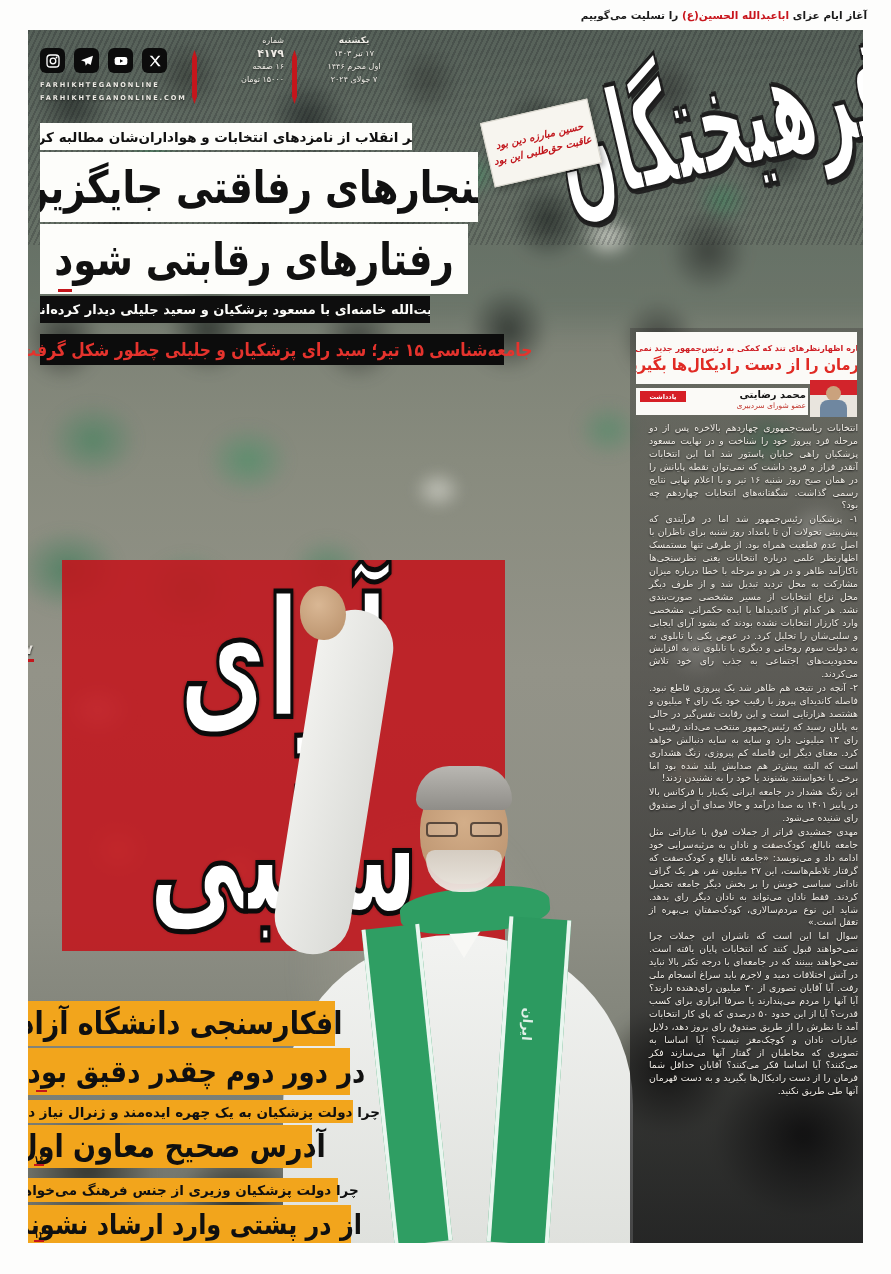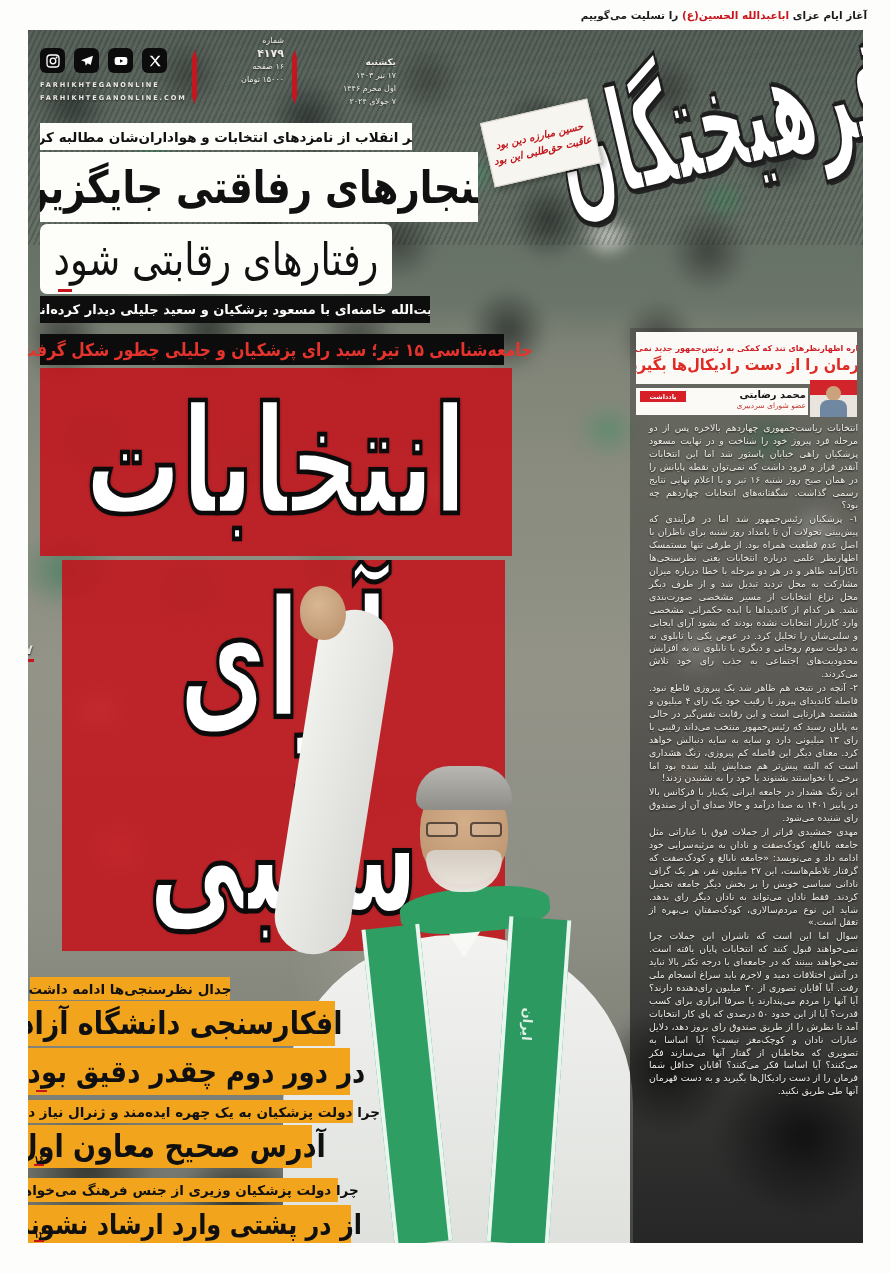--- a/index.html
+++ b/index.html
@@ -65,36 +65,36 @@
 
   
   .masthead { position:absolute; left:0; top:0; width:100%; height:230px; color:#efece6; }
   .social-row { position:absolute; left:12px; top:18px; display:flex; gap:9px; direction:ltr; }
   .tile { width:25px; height:25px; background:#0c0c0c; border-radius:6px; display:flex; align-items:center; justify-content:center; }
   .tile svg { width:16px; height:16px; display:block; }
   .urls { position:absolute; left:12px; top:49px; direction:ltr; text-align:left; font-size:6.6px; font-weight:bold; letter-spacing:1.9px; color:#eceae4; line-height:13px; text-shadow:0 1px 2px rgba(0,0,0,.5); }
   .redbar { position:absolute; width:5px; height:54px; background:#c4161c; clip-path:polygon(50% 0,100% 14%,100% 86%,50% 100%,0 86%,0 14%); }
   .issue-block { position:absolute; left:184px; top:4px; width:72px; text-align:right; font-size:8px; line-height:13px; text-shadow:0 1px 2px rgba(0,0,0,.55); }
   .issue-block .num { font-size:11px; font-weight:bold; letter-spacing:6px; }
-  .date-block { position:absolute; left:284px; top:26px; width:84px; text-align:right; font-size:8px; line-height:13px; text-shadow:0 1px 2px rgba(0,0,0,.55); }
+  .date-block { position:absolute; left:284px; top:4px; width:84px; text-align:center; font-size:8px; line-height:13px; text-shadow:0 1px 2px rgba(0,0,0,.55); }
   .date-block .wd { font-weight:bold; font-size:9px; }
   .logo { position:absolute; left:532px; top:-18px; width:330px; height:215px; display:flex; align-items:center; justify-content:center; overflow:visible; }
   .logo-text { font-weight:bold; font-size:92px; color:#ffffff; white-space:nowrap;
     transform:rotate(-13deg) scale(.70,1.55); -webkit-text-stroke:2px #1c1c1c;
     text-shadow:3px 3px 0 #222, -2px 2px 0 #222, 2px -2px 0 #222; }
   .flag-note { position:absolute; left:458px; top:80px; width:110px; height:66px; background:#f7f5ef; border:1px solid #d8d5cc;
     transform:rotate(-13deg); display:flex; flex-direction:column; align-items:center; justify-content:center;
     font-size:10px; font-weight:bold; font-style:italic; color:#c1161c; line-height:1.5; box-shadow:2px 3px 6px rgba(0,0,0,.35); }
 
   
   .box { position:absolute; background:#fdfdfa; color:#111; display:flex; align-items:center; justify-content:center; white-space:nowrap; overflow:hidden; }
   .lead-kicker  { left:12px; top:93px;  width:372px; height:27px; font-size:13.5px; font-weight:bold; }
   .lead-h1      { left:12px; top:122px; width:438px; height:70px; font-size:37px; font-weight:bold; }
   .lead-h1 span, .lead-h2 span { transform:scaleY(1.22); }
-  .lead-h2      { left:12px; top:194px; width:352px; height:70px; font-size:37px; font-weight:normal;border-radius:7px; }
+  .lead-h2      { left:12px; top:194px; width:428px; height:70px; font-size:37px; font-weight:bold; }
   .lead-sub     { left:12px; top:266px; width:390px; height:27px; background:#0e0e0e; color:#fbfbf8; font-size:13px; font-weight:bold; }
   .lead-tick { position:absolute; left:30px; top:259px; width:14px; height:3px; background:#c4161c; }
 
   
   .main-kicker { position:absolute; left:12px; top:304px; width:464px; height:31px; background:#0c0c0c; color:#e5332d;
     font-size:15.5px; font-weight:bold; display:flex; align-items:center; justify-content:center; white-space:nowrap; }
   .redblock { position:absolute; background:rgba(196,18,26,.86); display:flex; flex-direction:column; align-items:center; justify-content:center; overflow:hidden; }
   .rb1 { left:12px; top:338px; width:472px; height:188px; }
   .rb2 { left:34px; top:530px; width:443px; height:391px; }
   .giant { color:#fff; font-weight:bold; white-space:nowrap; -webkit-text-stroke:3px #0b0b0b; text-shadow:0 0 3px #000; line-height:1; }
@@ -237,23 +237,20 @@
         <span>رفتارهای رقابتی شود</span>
       </div>
     <div class="lead-tick"></div>
     <div class="box lead-sub">
         <span>آیت‌الله خامنه‌ای با مسعود پزشکیان و سعید جلیلی دیدار کرده‌اند</span>
       </div>
 
     <div class="main-kicker">
         <span>جامعه‌شناسی ۱۵ تیر؛ سبد رای پزشکیان و جلیلی چطور شکل گرفت؟</span>
       </div>
-    <div class="redblock rb1">
-      <div class="giant g1">انتخابات</div>
-    </div>
     <div class="redblock rb2">
       <div class="giant g2">آرای</div>
       <div class="giant g2">سلبی</div>
     </div>
     <div class="page-ref7">
       <span>۷</span><i></i>
     </div>
 
     <div class="figure">
       <div class="arm"></div>
@@ -291,23 +288,20 @@
       </div>
     <div class="op-body">
         <p>انتخابات ریاست‌جمهوری چهاردهم بالاخره پس از دو مرحله فرد پیروز خود را شناخت و در نهایت مسعود پزشکیان راهی خیابان پاستور شد اما این انتخابات آنقدر فراز و فرود داشت که نمی‌توان نقطه پایانش را در همان صبح روز شنبه ۱۶ تیر و با اعلام نهایی نتایج رسمی گذاشت. شگفتانه‌های انتخابات چهاردهم چه بود؟</p>
         <p>۱- پزشکیان رئیس‌جمهور شد اما در فرآیندی که پیش‌بینی تحولات آن تا بامداد روز شنبه برای ناظران با اصل عدم قطعیت همراه بود. از طرفی تنها مستمسک اظهارنظر علمی درباره انتخابات یعنی نظرسنجی‌ها ناکارآمد ظاهر و در هر دو مرحله با خطا درباره میزان مشارکت به محل تردید تبدیل شد و از طرف دیگر محل نزاع انتخابات از مسیر مشخصی صورت‌بندی نشد. هر کدام از کاندیداها با ایده حکمرانی مشخصی وارد کارزار انتخابات نشده بودند که بشود آرای ایجابی و سلبی‌شان را تحلیل کرد. در عوض یکی با تابلوی نه به دولت سوم روحانی و دیگری با تابلوی نه به افزایش محدودیت‌های اجتماعی به جذب رای خود تلاش می‌کردند.</p>
         <p>۲- آنچه در نتیجه هم ظاهر شد یک پیروزی قاطع نبود. فاصله کاندیدای پیروز با رقیب خود یک رای ۴ میلیون و هشتصد هزارتایی است و این رقابت نفس‌گیر در حالی به پایان رسید که رئیس‌جمهور منتخب می‌داند رقیبی با رای ۱۳ میلیونی دارد و سایه به سایه دنبالش خواهد کرد. معنای دیگر این فاصله کم پیروزی، زنگ هشداری است که البته پیش‌تر هم صدایش بلند شده بود اما برخی یا نخواستند بشنوند یا خود را به نشنیدن زدند!</p>
         <p>این زنگ هشدار در جامعه ایرانی یک‌بار با فرکانس بالا در پاییز ۱۴۰۱ به صدا درآمد و حالا صدای آن از صندوق رای شنیده می‌شود.</p>
         <p>مهدی جمشیدی فراتر از جملات فوق با عباراتی مثل جامعه نابالغ، کودک‌صفت و نادان به مرثیه‌سرایی خود ادامه داد و می‌نویسد: «جامعه نابالغ و کودک‌صفت که گرفتار تلاطم‌هاست، این ۲۷ میلیون نفر، هر یک گراف نادانی سیاسی خویش را بر بخش دیگر جامعه تحمیل کردند. فقط نادان می‌تواند به نادان دیگر رای بدهد. شاید این نوع مردم‌سالاری، کودک‌صفتانِ بی‌بهره از تعقل است.»</p>
         <p>سوال اما این است که ناشران این جملات چرا نمی‌خواهند قبول کنند که انتخابات پایان یافته است. نمی‌خواهند ببینند که در جامعه‌ای با درجه تکثر بالا نباید در آتش اختلافات دمید و لاجرم باید سراغ انسجام ملی رفت. آیا آقایان تصوری از ۳۰ میلیون رای‌دهنده دارند؟ آیا آنها را مردم می‌پندارند یا صرفا ابزاری برای کسب قدرت؟ آیا از این حدود ۵۰ درصدی که پای کار انتخابات آمد تا نظرش را از طریق صندوق رای بروز دهد، دلایل عبارات نادان و کوچک‌مغز نیست؟ آیا اساسا به تصویری که مخاطبان از گفتار آنها می‌سازند فکر می‌کنند؟ آیا اساسا فکر می‌کنند؟ آقایان حداقل شما فرمان را از دست رادیکال‌ها بگیرید و به دست قهرمان آنها طی طریق نکنید.</p>
       </div>
 
-    <div class="yellow t-kicker t1k">
-        <span>جدال نظرسنجی‌ها ادامه داشت</span>
-      </div>
     <div class="yellow t-big t1a">
         <span>افکارسنجی دانشگاه آزاد</span>
       </div>
     <div class="yellow t-big t1b">
         <span>در دور دوم چقدر دقیق بود؟</span>
       <div class="tick" style="left:8px; bottom:3px;"></div>
     </div>
     <div class="yellow t-kicker t2k">
         <span>چرا دولت پزشکیان به یک چهره ایده‌مند و ژنرال نیاز دارد؟</span>
       </div>

